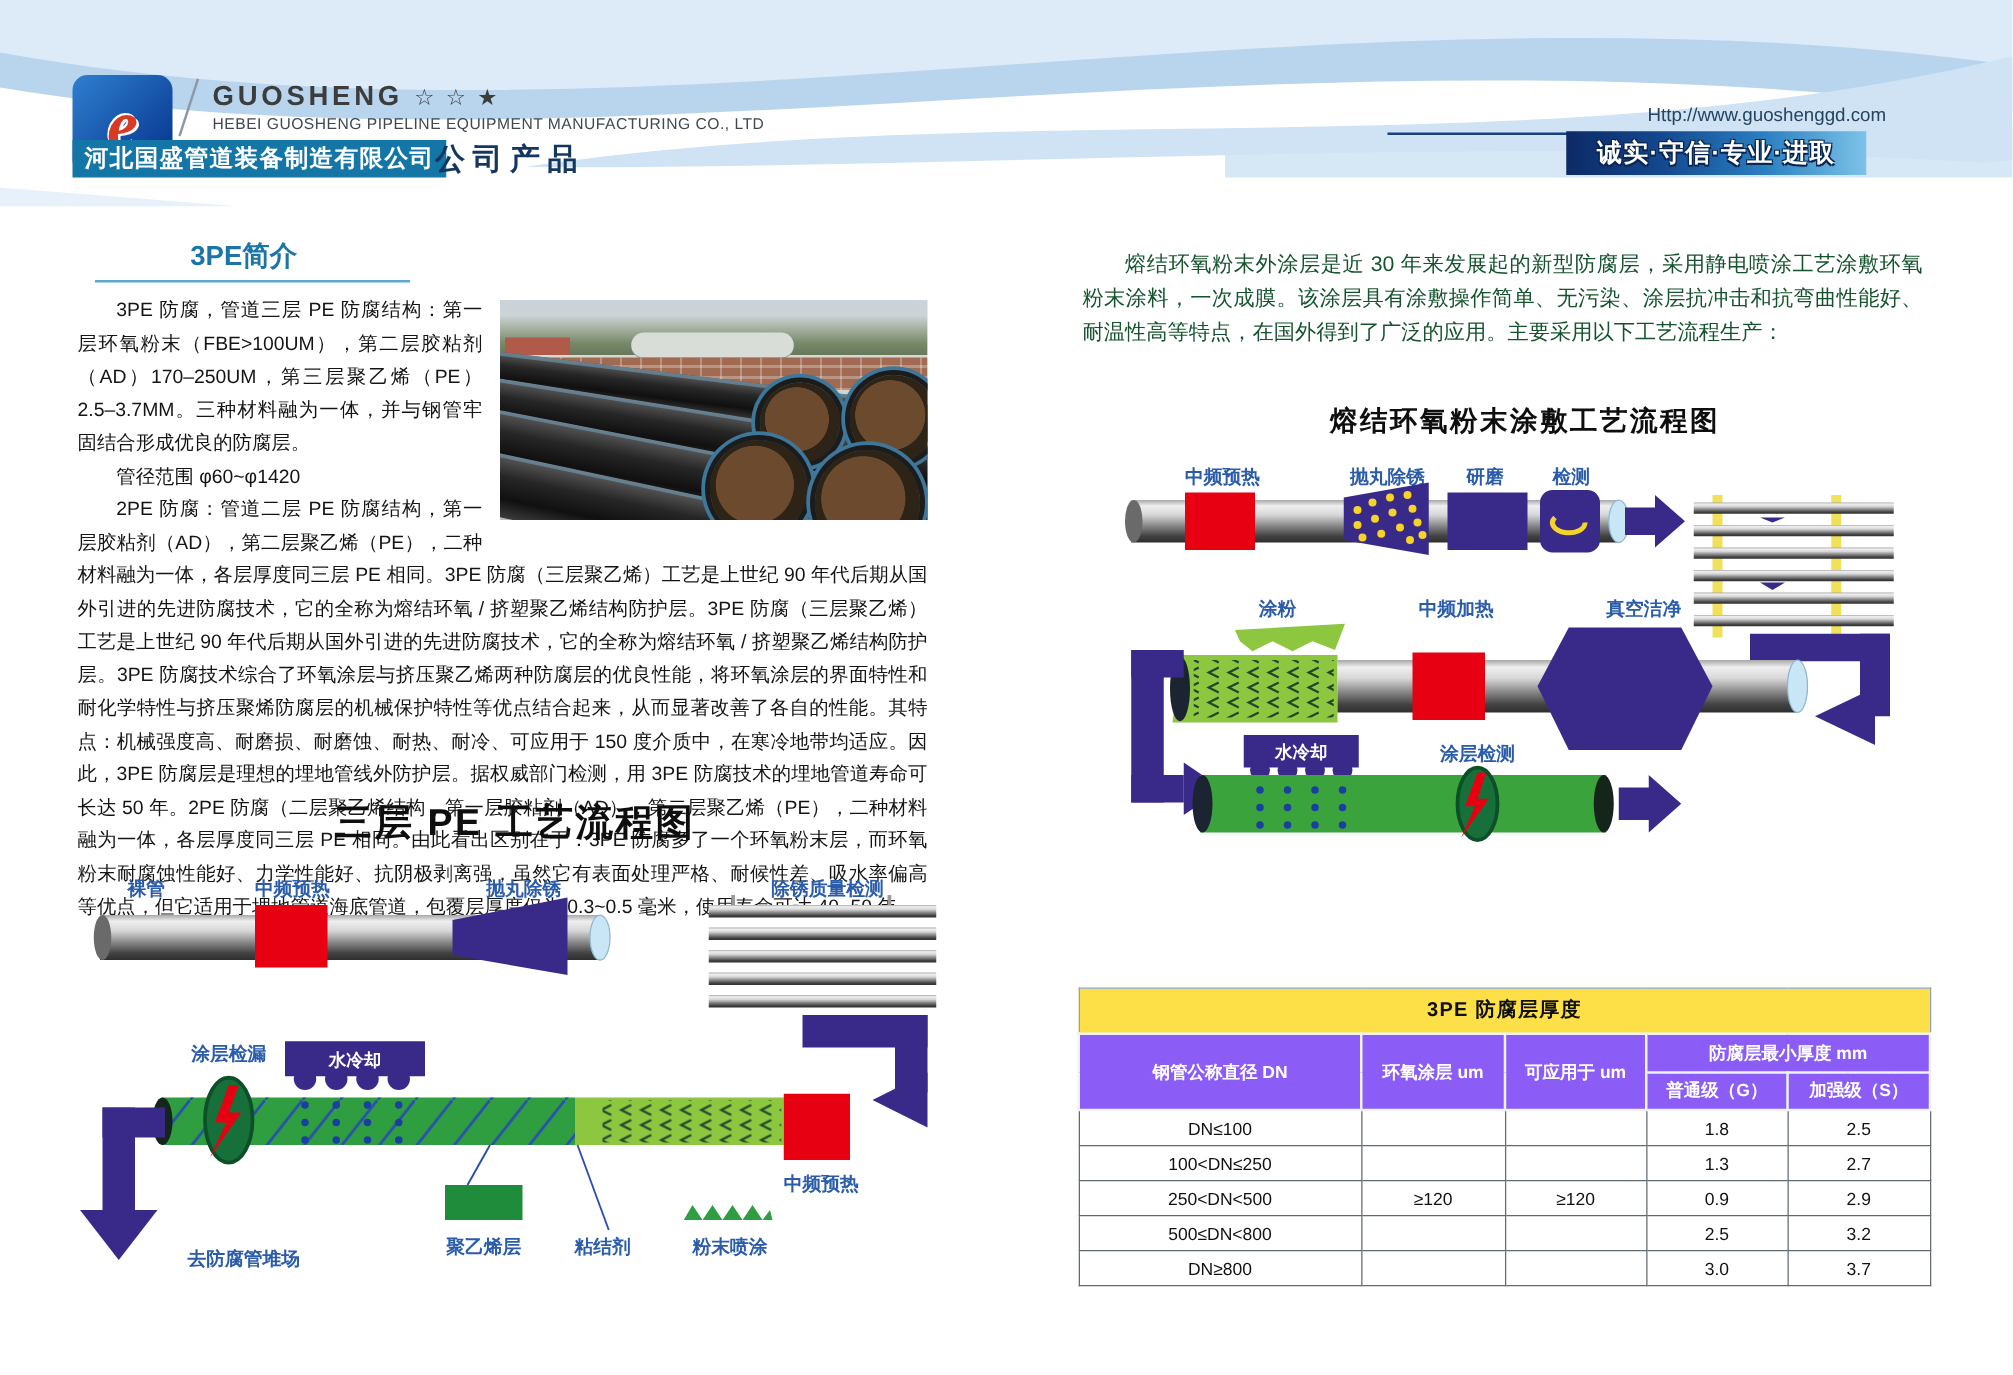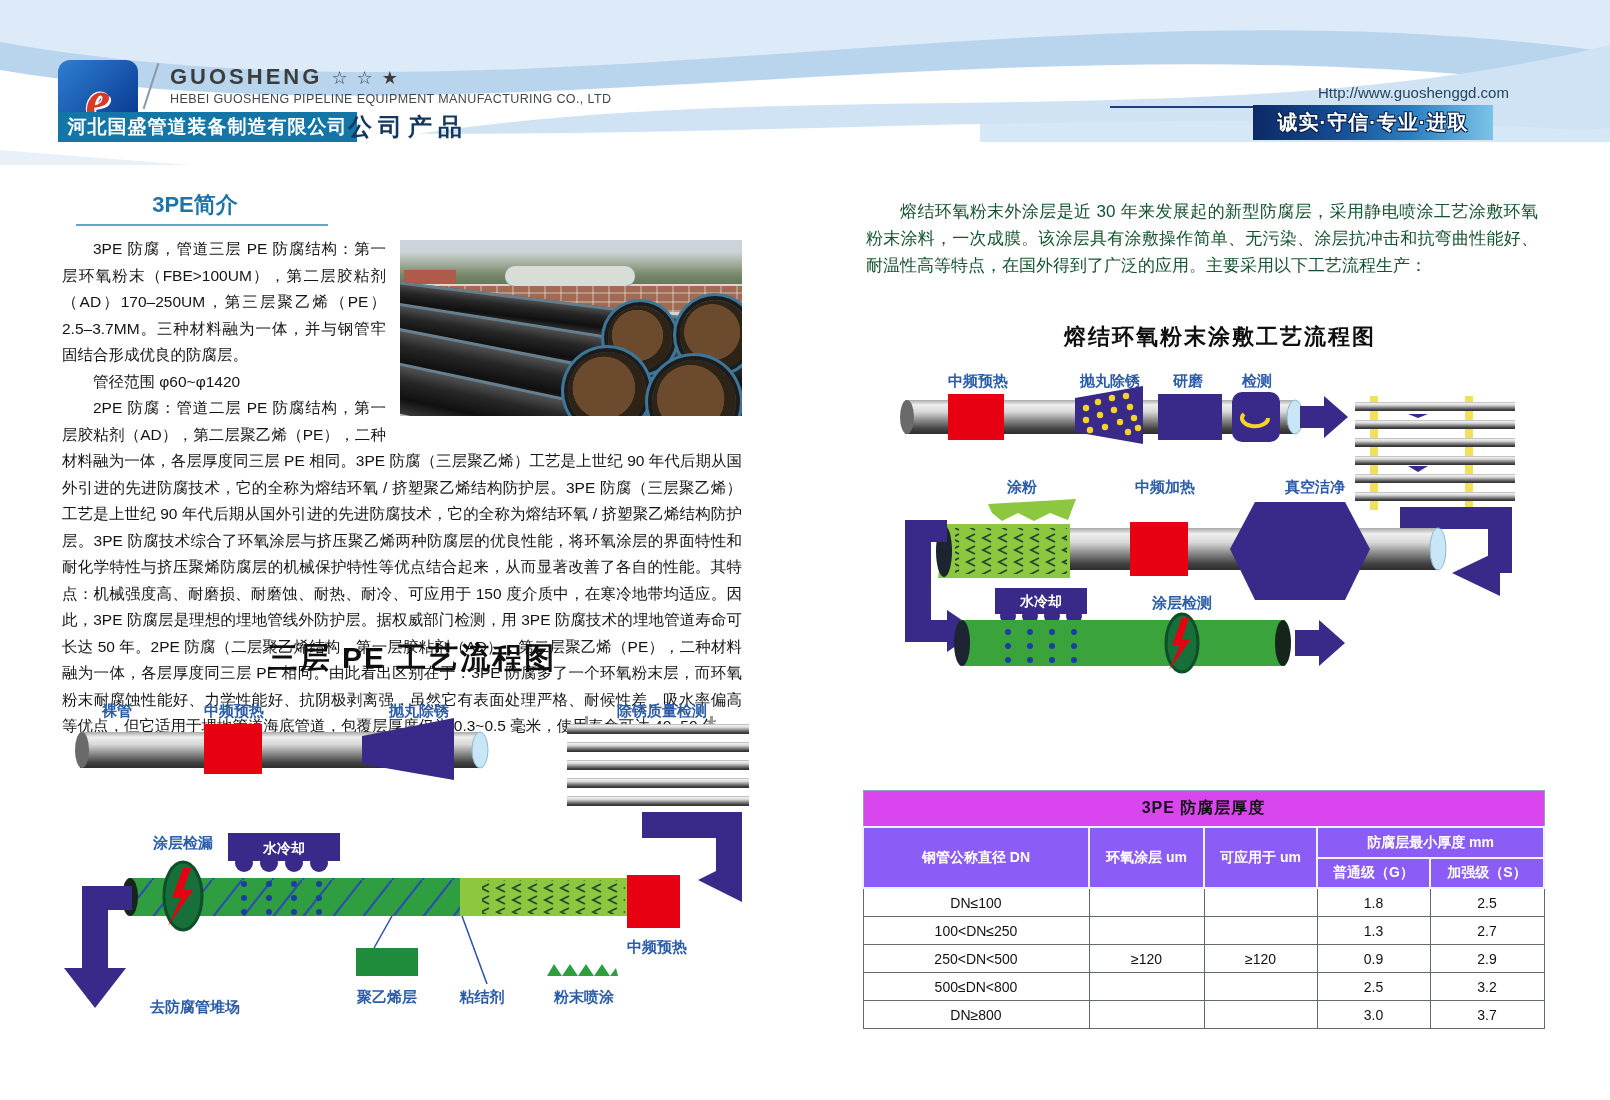--- a/index.html
+++ b/index.html
@@ -52,21 +52,21 @@
   .diag-left{position:absolute;left:62px;top:690px;width:700px;height:335px;}
   
   .right-intro{position:absolute;left:866px;top:198px;width:672px;font-size:17px;line-height:27px;
         text-align:justify;color:#14532d;margin:0;text-indent:2em;}
   .diagram-title-right{position:absolute;left:900px;top:322px;width:640px;text-align:center;
         font-size:22px;font-weight:bold;color:#0e0e0e;letter-spacing:2px;font-family:Liberation Serif, serif;}
   .diag-right{position:absolute;left:900px;top:352px;width:640px;height:335px;}
   
   .tbl-wrap{position:absolute;left:862px;top:790px;width:681px;}
   table.spec{border-collapse:collapse;width:681px;table-layout:fixed;font-size:14px;}
-  table.spec .t-title{background:#d946ef;color:#101010;font-size:16px;font-weight:bold;height:33px;
+  table.spec .t-title{background:#fde047;color:#101010;font-size:16px;font-weight:bold;height:33px;
         border:1px solid #8fa3b6;letter-spacing:1px;}
   table.spec thead th{background:#8b5cf6;color:#ffffff;font-weight:bold;border:2px solid #eef3f8;height:27px;}
   table.spec thead tr.sub th{height:26px;}
   table.spec tbody td{background:#ffffff;color:#111111;text-align:center;border:1.5px solid #5f6a72;height:25px;}
   svg text{font-family:"Liberation Sans","DejaVu Sans",sans-serif;}
   .dlabel{fill:#2a5caa;font-size:15px;font-weight:bold;}
   .wlabel{fill:#ffffff;font-size:14px;font-weight:bold;}
 </style>
 </head>
 <body>

